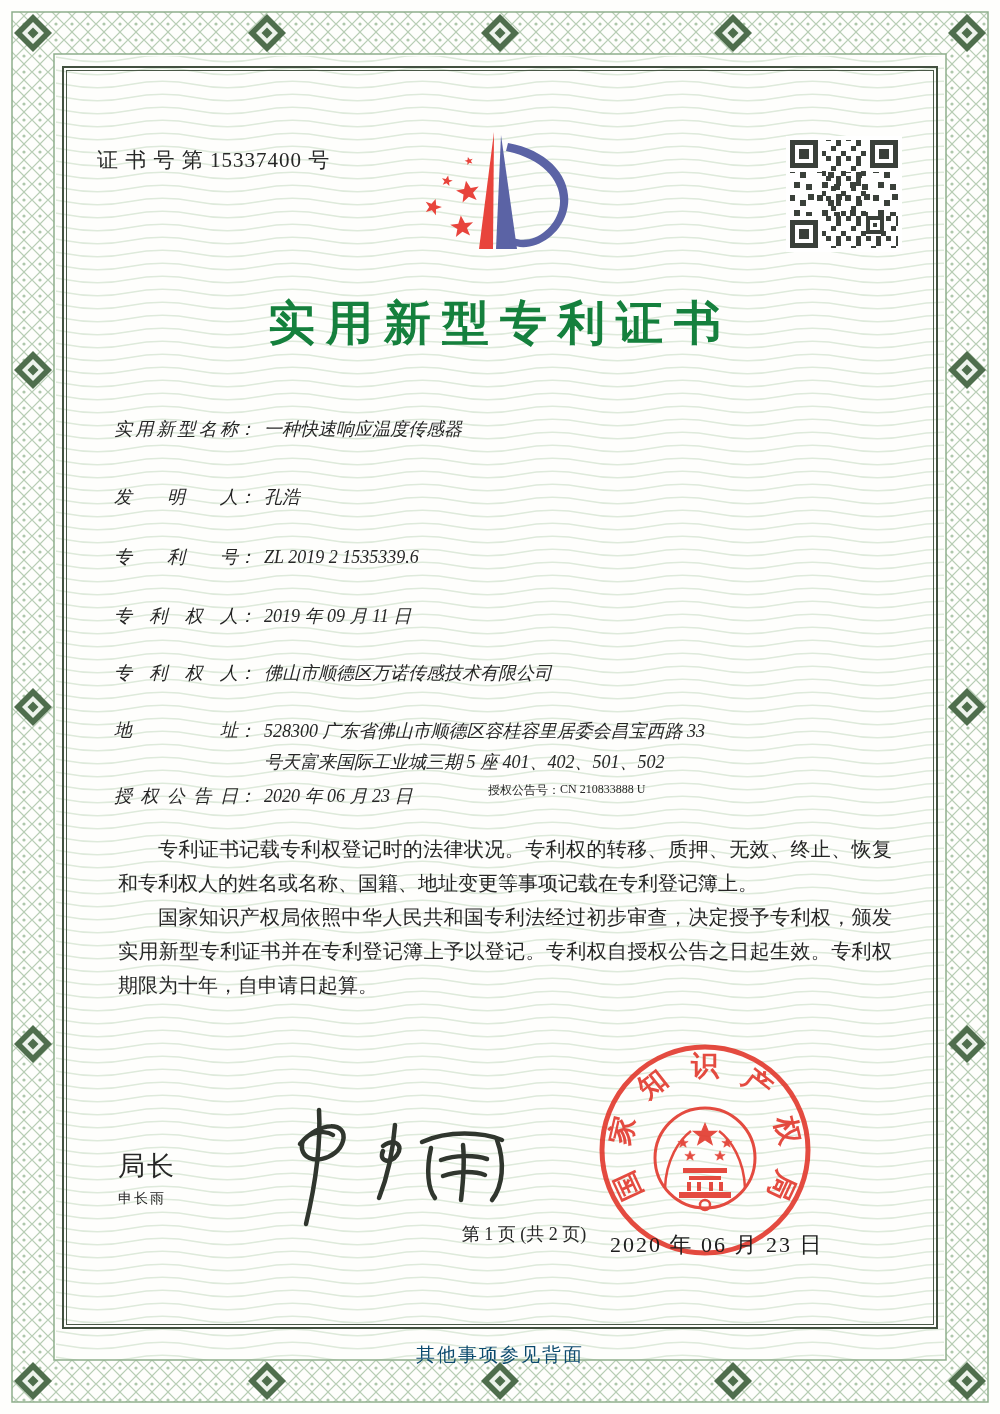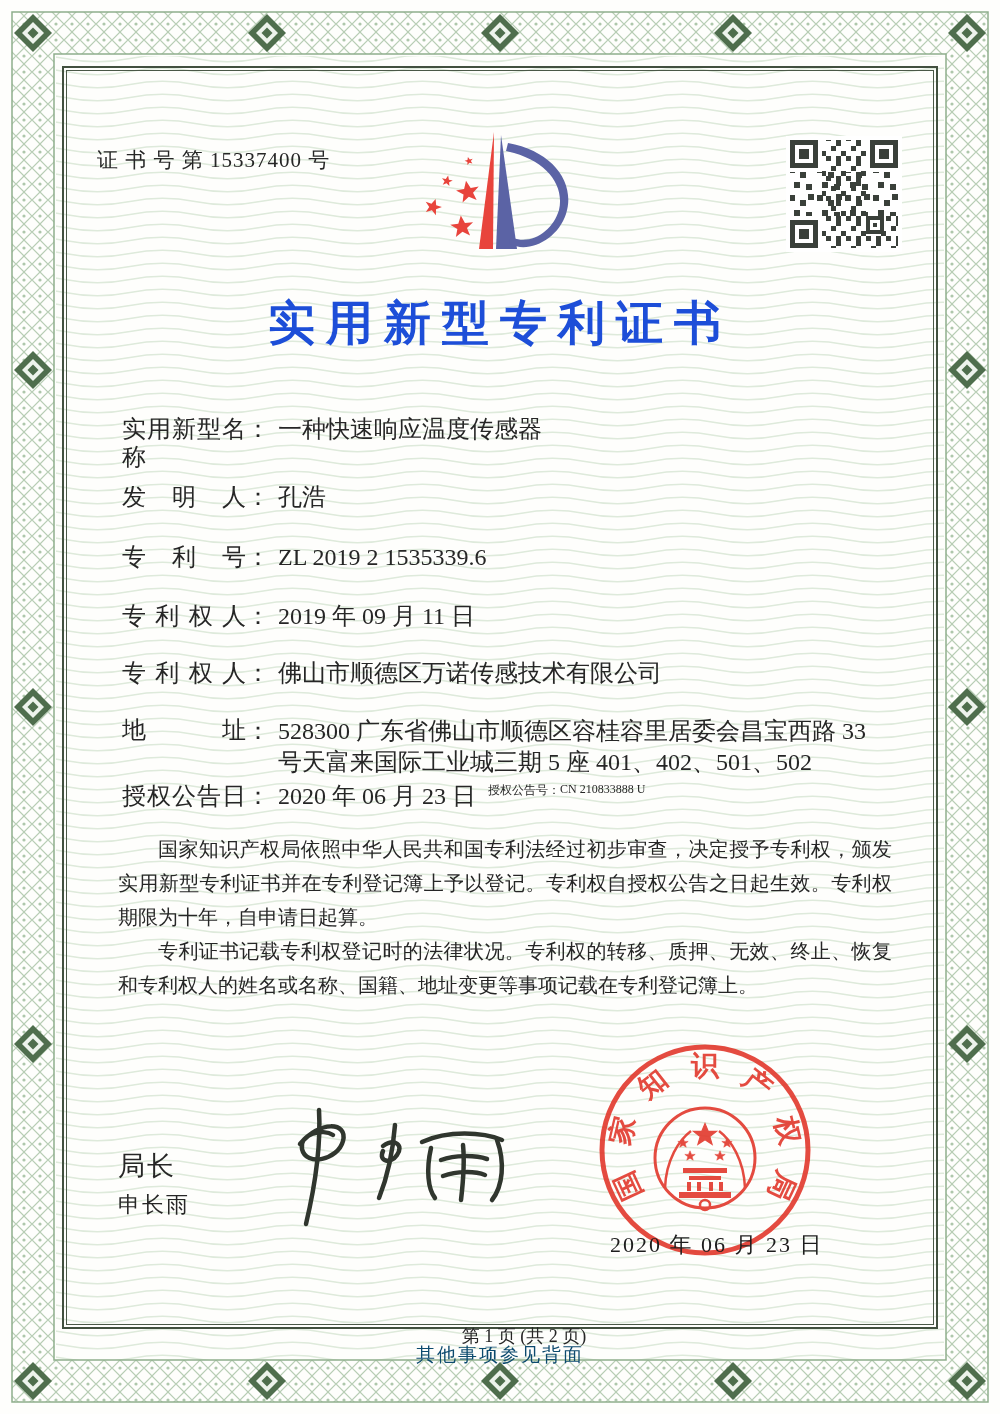--- a/index.html
+++ b/index.html
@@ -14,42 +14,42 @@
   
   .frame { position:absolute; left:62px; top:66px; width:876px; height:1263px;
            border:2px solid #42503f; z-index:2; pointer-events:none;}
   .frame::after { content:""; position:absolute; inset:2px; border:1px solid #4a5847; }
   .content { position:absolute; inset:0; z-index:3; }
 
   .cert-no { position:absolute; left:97px; top:146px; font-size:21px; letter-spacing:1px; }
   .logo { position:absolute; left:413px; top:121px; }
   .qr { position:absolute; left:786px; top:136px; }
   .title { position:absolute; left:0; top:292px; width:100%; text-align:center;
-           font-size:47px; font-weight:700; letter-spacing:11px; color:#1d4ed8; }
-
-  .field { position:absolute; left:122px; display:flex; font-size:24px; line-height:28px; }
+           font-size:47px; font-weight:700; letter-spacing:11px; color:#15803d; }
+
+  .field { position:absolute; left:114px; display:flex; font-size:18px; line-height:28px;font-style:italic; }
   .field .lbl { display:inline-block; width:124px; text-align:justify; text-align-last:justify; }
   .field .col { display:inline-block; }
   .field .val { display:inline-block; margin-left:8px; }
   .val-lines div { line-height:31px; }
 
   .grant2 { position:absolute; left:488px; top:782px; display:flex; font-size:12px; }
 
   .paras { position:absolute; left:118px; top:832px; width:774px;
            font-size:20px; line-height:34px; text-align:justify; }
   .paras p { text-indent:2em; }
 
   .sig-title { position:absolute; left:118px; top:1148px; font-size:27px; letter-spacing:2px; }
-  .sig-name  { position:absolute; left:118px; top:1190px; font-size:22px; letter-spacing:2px;text-align:center; }
+  .sig-name  { position:absolute; left:118px; top:1190px; font-size:14px; letter-spacing:2px;text-align:center; }
   .sig-script { position:absolute; left:262px; top:1100px; }
 
   .seal { position:absolute; left:595px; top:1040px; }
   .seal-date { position:absolute; left:610px; top:1230px; font-size:22px; letter-spacing:2px; color:#1d1d1d; }
 
-  .footer-page { position:absolute; left:0; top:1324px; width:100%; text-align:center; font-size:18px;padding-left:48px; }
+  .footer-page { position:absolute; left:0; top:1222px; width:100%; text-align:center; font-size:18px;padding-left:48px; }
   .back-note   { position:absolute; left:0; top:1342px; width:100%; text-align:center; font-size:19px; letter-spacing:2px; color:#0c4a6e; }
 </style>
 </head>
 <body>
 
 <div class="page">
 
   <svg class="layer" width="1000" height="1414" style="z-index:0">
     <defs>
       <pattern id="waves" width="130" height="13" patternUnits="userSpaceOnUse">
@@ -196,22 +196,22 @@
         <span class="col">：</span>
         <span class="val">2020 年 06 月 23 日</span>
     </div>
     <div class="grant2">
       <span>授权公告号</span>
         <span>：</span>
         <span>CN 210833888 U</span>
     </div>
 
     <div class="paras">
+      <p>专利证书记载专利权登记时的法律状况。专利权的转移、质押、无效、终止、恢复和专利权人的姓名或名称、国籍、地址变更等事项记载在专利登记簿上。</p>
       <p>国家知识产权局依照中华人民共和国专利法经过初步审查，决定授予专利权，颁发实用新型专利证书并在专利登记簿上予以登记。专利权自授权公告之日起生效。专利权期限为十年，自申请日起算。</p>
-      <p>专利证书记载专利权登记时的法律状况。专利权的转移、质押、无效、终止、恢复和专利权人的姓名或名称、国籍、地址变更等事项记载在专利登记簿上。</p>
     </div>
 
     <div class="sig-title">局长</div>
     <div class="sig-name">申长雨</div>
     <svg class="sig-script" width="250" height="135" viewBox="0 0 250 135">
       <g fill="none" stroke="#30362e" stroke-width="4.5" stroke-linecap="round">
         <path d="M38,44 C58,20 86,22 81,41 C76,60 44,67 40,49 C37,34 61,28 71,35"></path>
         <path d="M57,10 C59,45 53,86 44,124"></path>
         <path d="M121,46 C133,38 142,45 135,55 C129,64 116,62 121,51"></path>
         <path d="M133,25 C131,50 125,78 117,98"></path>

